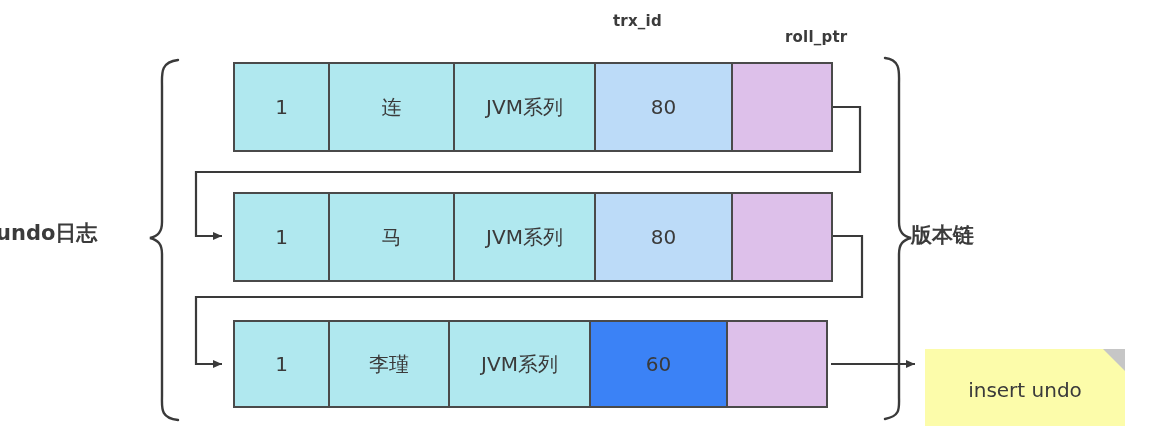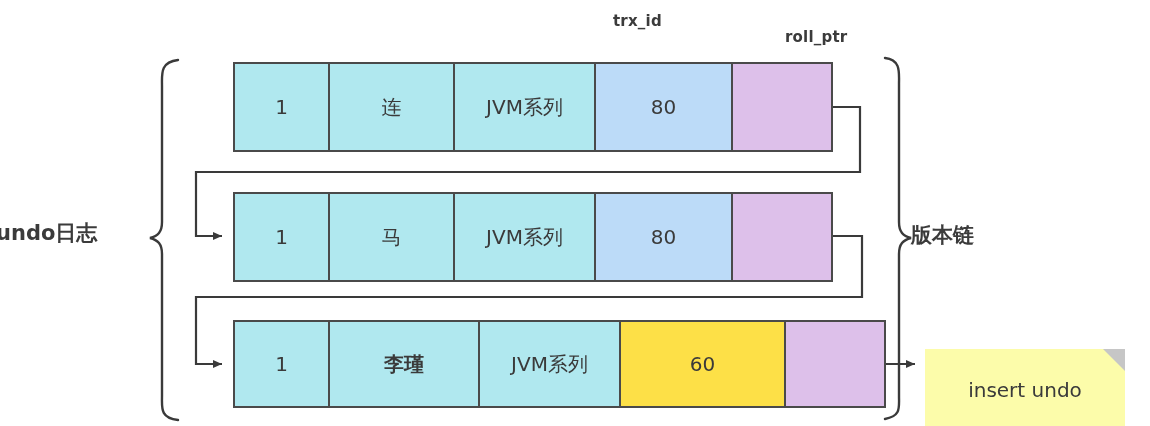--- a/index.html
+++ b/index.html
@@ -126,23 +126,23 @@
   <div class="record-row" style="left:233px; top:192px; height:90px;">
     <div class="cell" style="width:95px; background:#b0e8ef;">1</div>
     <div class="cell" style="width:125px; background:#b0e8ef;">马</div>
     <div class="cell" style="width:141px; background:#b0e8ef;">JVM系列</div>
     <div class="cell" style="width:137px; background:#bcdbf8;">80</div>
     <div class="cell" style="width:98px; background:#ddc0ea;"></div>
   </div>
 
   <div class="record-row" style="left:233px; top:320px; height:88px;">
     <div class="cell" style="width:95px; background:#b0e8ef;">1</div>
-    <div class="cell" style="width:150px; background:#b0e8ef;font-weight:bold;">李瑾</div>
+    <div class="cell" style="width:120px; background:#b0e8ef;">李瑾</div>
     <div class="cell" style="width:141px; background:#b0e8ef;">JVM系列</div>
-    <div class="cell" style="width:165px; background:#fde047;">60</div>
+    <div class="cell" style="width:137px; background:#3b82f6;">60</div>
     <div class="cell" style="width:98px; background:#ddc0ea;"></div>
   </div>
 
   <div class="note" style="left:925px; top:349px; width:200px; height:82px; background:#fcfcaa;">
     <span>insert undo</span>
     <span class="note-fold" style="border-top:22px solid #c6c6c6; border-left:22px solid transparent;"></span>
   </div>
 
 </div>
 

